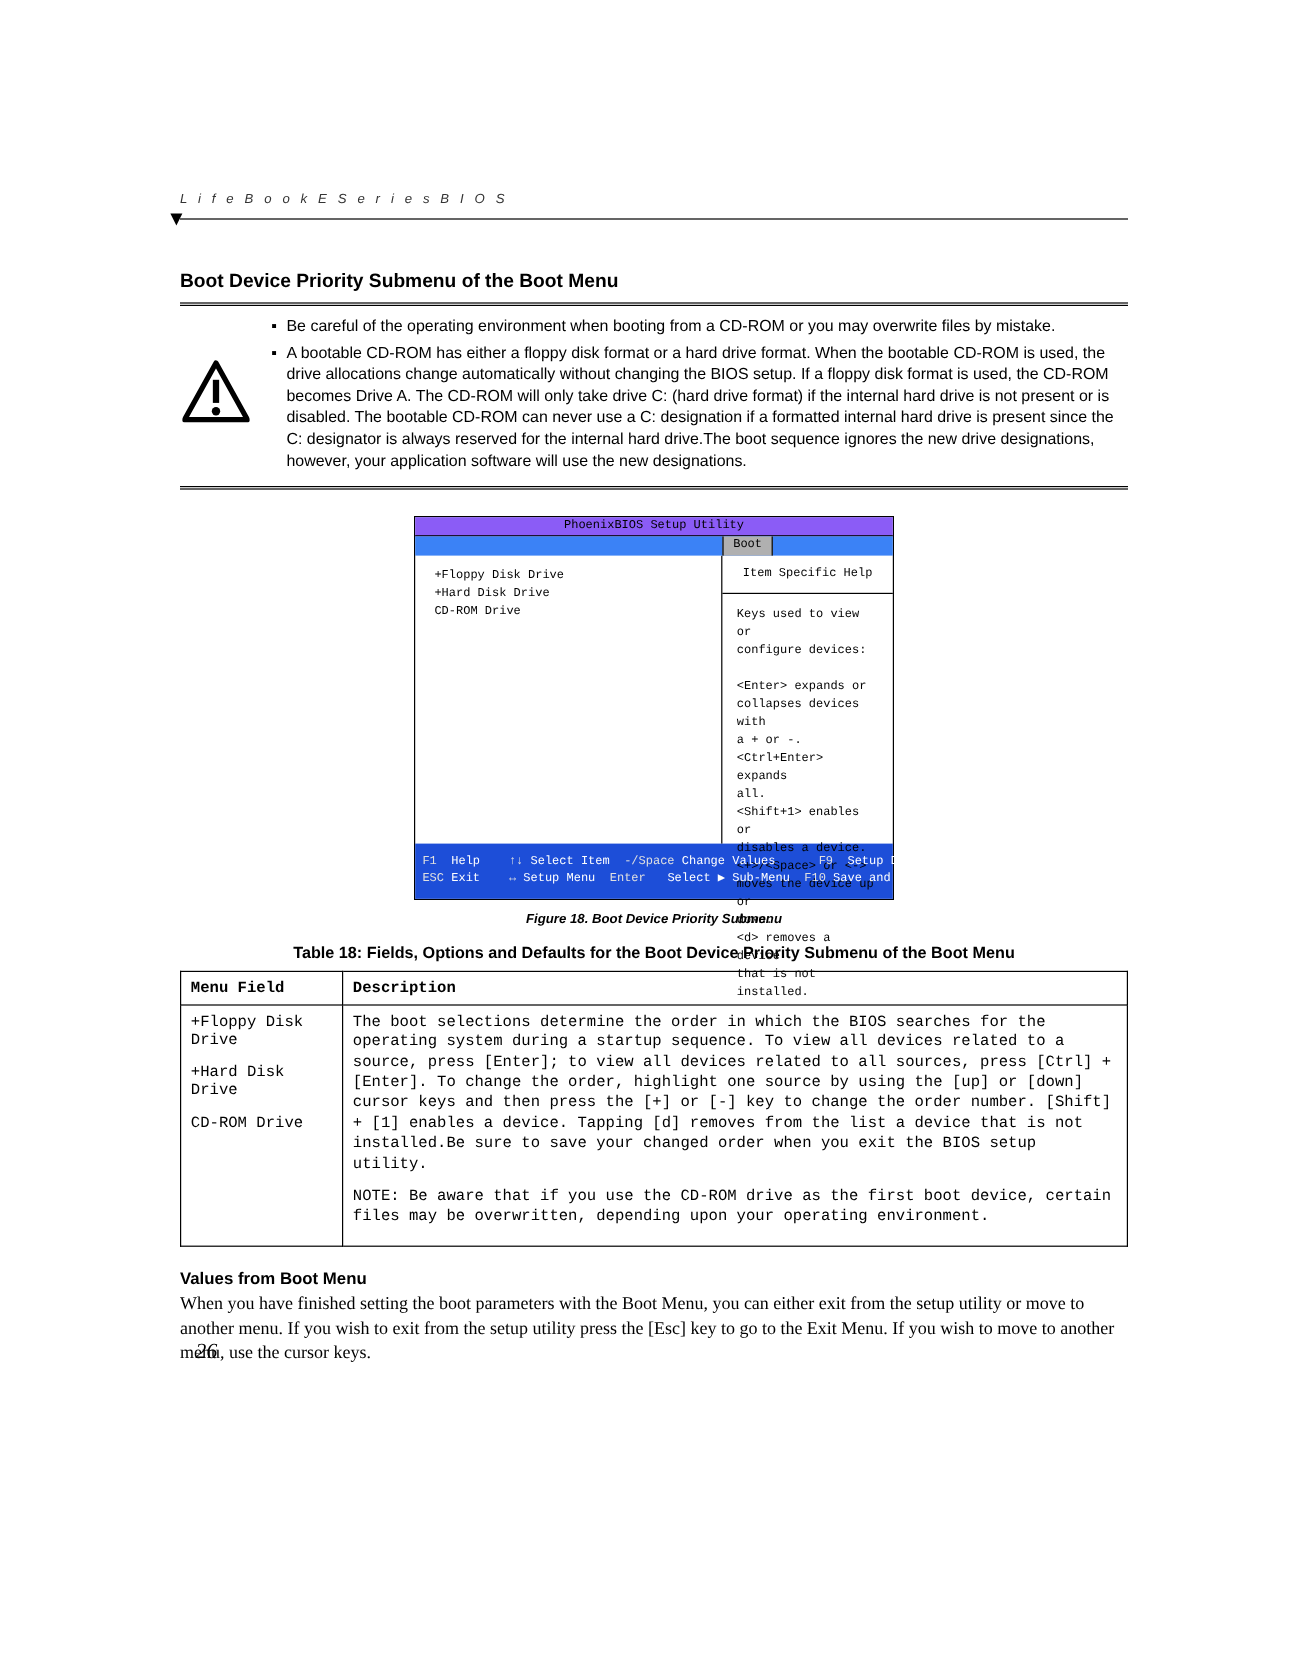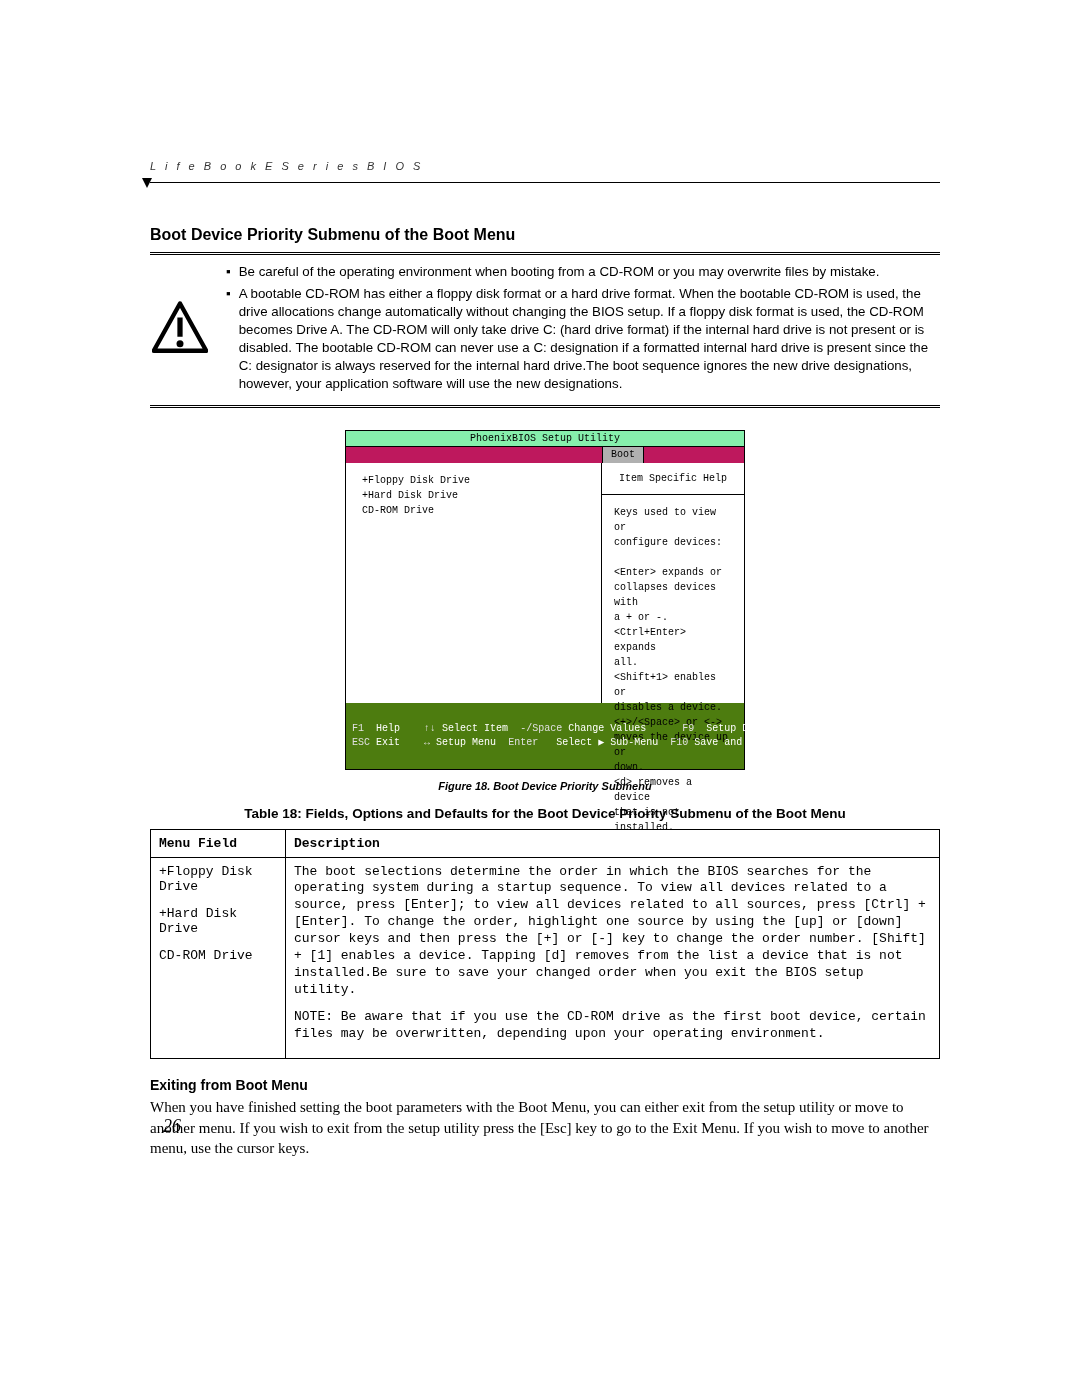--- a/index.html
+++ b/index.html
@@ -91,28 +91,28 @@
     width: 400px;
     margin: 22px auto 0 auto;
     font-family: "Courier New", monospace;
     font-size: 10px;
     color: #000;
   }
   .bios-frame {
     border: 1.5px solid #000;
   }
   .bios-title {
-    background: #86efac;
+    background: #8b5cf6;
     text-align: center;
     color: #000;
     padding: 2px 0;
     border-bottom: 1.5px solid #000;
   }
   .bios-tabrow {
-    background: #be185d;
+    background: #3b82f6;
     position: relative;
     height: 16px;
   }
   .bios-tab {
     position: absolute;
     left: 256px;
     top: 0;
     bottom: 0;
     width: 40px;
     background: #b0b0b0;
@@ -142,23 +142,23 @@
   }
   .bios-left-body {
     padding: 10px 16px;
     line-height: 1.5;
   }
   .bios-right-body {
     padding: 10px 12px;
     line-height: 1.5;
   }
   .bios-footer {
-    background: #4d7c0f;
+    background: #1d4ed8;
     color: #fff;
-    padding: 19px 6px;
+    padding: 9px 6px;
     line-height: 1.4;
   }
   .bios-footer .hl { color: #e0e0e0; }
   .bios-footer .row { display: flex; }
   .bios-footer .cell { white-space: pre; }
   .figure-cap {
     font-family: Arial, Helvetica, sans-serif;
     font-size: 11px;
     font-weight: bold;
     text-align: center;
@@ -337,18 +337,18 @@
         <div> CD-ROM Drive</div>
       </td>
       <td class="desc-col">
         <p>The boot selections determine the order in which the BIOS searches for the operating system during a startup sequence. To view all devices related to a source, press [Enter]; to view all devices related to all sources, press [Ctrl] + [Enter]. To change the order, highlight one source by using the [up] or [down] cursor keys and then press the [+] or [-] key to change the order number. [Shift] + [1] enables a device. Tapping [d] removes from the list a device that is not installed.Be sure to save your changed order when you exit the BIOS setup utility.</p>
         <p>NOTE: Be aware that if you use the CD-ROM drive as the first boot device, certain files may be overwritten, depending upon your operating environment.</p>
       </td>
     </tr>
   </tbody>
     </table>
 
-  <div class="h2">Exiting from Boot Menu</div>
+  <div class="h2">Values from Boot Menu</div>
   <div class="body-serif">When you have finished setting the boot parameters with the Boot Menu, you can either exit from the setup utility or move to another menu. If you wish to exit from the setup utility press the [Esc] key to go to the Exit Menu. If you wish to move to another menu, use the cursor keys.</div>
 
   <div class="page-num">26</div>
 
 </div>
 
 </body></html>

